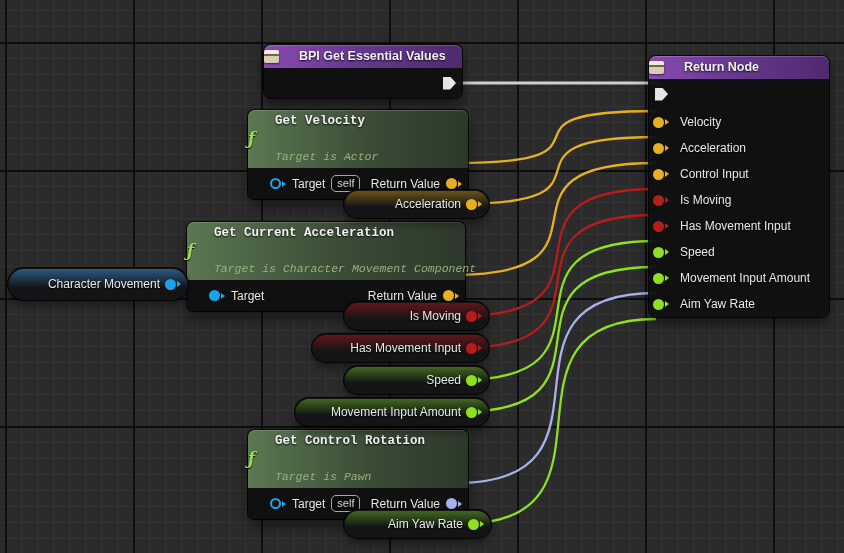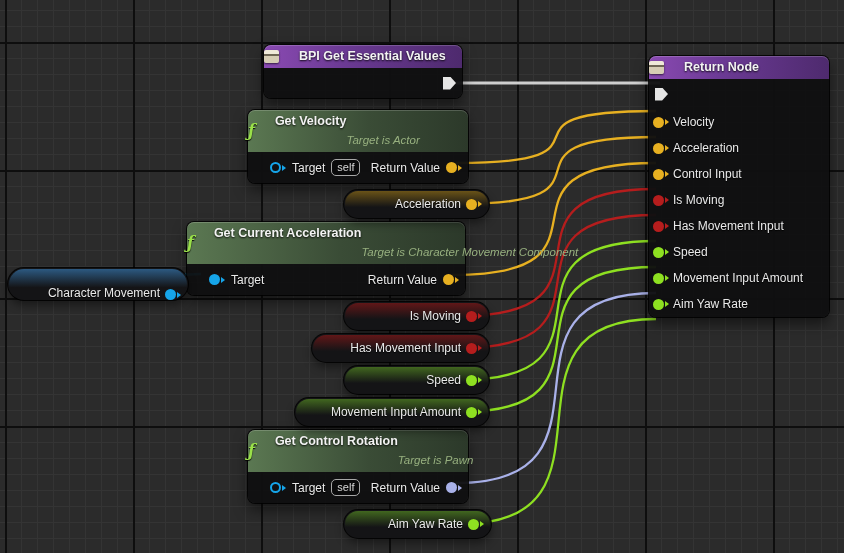--- a/index.html
+++ b/index.html
@@ -13,40 +13,40 @@
       linear-gradient(to bottom,#343434 1px,transparent 1px);
     background-size:128px 128px,128px 128px,16px 16px,16px 16px;
     background-position:5px 0,0 42px,5px 0,0 10px;}
   .wires{position:absolute;left:0;top:0;z-index:1;}
   .node{position:absolute;z-index:2;border-radius:7px;background:rgba(16,16,17,.96);
     box-shadow:0 0 0 1px rgba(0,0,0,.85),0 7px 14px rgba(0,0,0,.5);}
   .hdr{display:flex;align-items:center;gap:20px;padding:3px 10px 4px 0;border-radius:7px 7px 0 0;
     box-shadow:inset 0 1px 0 rgba(255,255,255,.18);}
   .hdr.purple{background:linear-gradient(to right,#8a4ab2,#6b3a94 40%,#4e2a6e);}
   .hdr.green{background:linear-gradient(to right,#5b7852,#3a4c36 55%,#2c392a);}
-  .titles{display:flex;}
+  .titles{display:flex;flex-direction:column;font-family:Liberation Mono, monospace;}
   .title{font-size:12.5px;font-weight:bold;color:#f3f3f3;text-shadow:0 1px 2px rgba(0,0,0,.9);
     line-height:16px;white-space:nowrap;}
   .subtitle{font-size:11.5px;font-style:italic;color:#97b07f;line-height:15px;white-space:nowrap;margin-top:20px;}
   .struct-icon{flex:none;width:15px;height:13px;border-radius:2px;
     background:linear-gradient(to bottom,#efe9d8 0 32%,#6e6654 32% 46%,#d6cdb4 46% 100%);
     box-shadow:0 1px 2px rgba(0,0,0,.6);}
   .f-icon{flex:none;font-family:"DejaVu Serif",serif;font-style:italic;font-weight:bold;
     font-size:16px;line-height:14px;color:#9ae04a;text-shadow:0 1px 1px #000;}
   .execpin{display:inline-block;width:13px;height:13px;background:#e6e6e6;flex:none;
     clip-path:polygon(0 0,55% 0,100% 50%,55% 100%,0 100%);}
   .pin{position:relative;display:inline-block;width:16px;height:11px;flex:none;}
   .pin .c{position:absolute;left:0;top:0;width:11px;height:11px;border-radius:50%;box-sizing:border-box;}
   .pin.filled .c{background:currentColor;}
   .pin.hollow .c{border:2.5px solid currentColor;}
   .pin .t{position:absolute;left:11.5px;top:2.5px;width:0;height:0;
     border-top:3px solid transparent;border-bottom:3px solid transparent;border-left:4.5px solid currentColor;}
   .bpibody{display:flex;align-items:center;justify-content:flex-end;height:30px;padding:0 6px;}
   .execrow{display:flex;align-items:center;height:30px;padding:0 0 0 6px;}
-  .retrow{display:flex;align-items:center;height:26px;gap:4px;padding-left:4px;}
+  .retrow{display:flex;align-items:center;height:26px;gap:11px;padding-left:4px;}
   .plabel{font-size:12px;color:#e9e9e9;text-shadow:0 1px 1px #000;white-space:nowrap;}
   .fnbody{display:flex;align-items:center;justify-content:space-between;height:31px;padding:0 6px;margin-left:16px;}
   .grp{display:flex;align-items:center;gap:6px;}
   .selfbox{font-size:11px;color:#d8d8d8;border:1px solid #a8a8a8;border-radius:5px;
     padding:0 5px;line-height:15px;background:rgba(0,0,0,.35);}
   .pill{position:absolute;z-index:2;display:flex;align-items:center;justify-content:flex-end;gap:5px;
     padding:0 7px 0 10px;background:#141416;
     box-shadow:0 0 0 1px rgba(0,0,0,.85),0 5px 10px rgba(0,0,0,.45);}
   .pill::before{content:"";position:absolute;inset:1px;border-radius:inherit;
     background:linear-gradient(to bottom,var(--tint),rgba(0,0,0,0) 62%);}
@@ -220,21 +220,21 @@
       </span>
       <span class="grp">
         <span class="plabel">Return Value</span>
         <span class="pin filled" style="color: rgb(169, 177, 233);">
             <i class="c"></i>
             <i class="t"></i>
           </span>
       </span>
     </div>
   </div>
-<div class="pill" style="left: 8px; top: 268px; width: 163px; height: 32px; border-radius: 16px; align-items: flex-end; --tint: rgba(60,135,200,0.6);">
+<div class="pill" style="left: 8px; top: 268px; width: 163px; height: 32px; border-radius: 16px; --tint: rgba(60,135,200,0.6);">
       <span class="plabel">Character Movement</span>
       <span class="pin filled" style="color: rgb(22, 165, 233);">
         <i class="c"></i>
         <i class="t"></i>
       </span>
     </div>
     <div class="pill" style="left: 344px; top: 190px; width: 128px; height: 28px; border-radius: 14px; --tint: rgba(190,145,25,0.5);">
       <span class="plabel">Acceleration</span>
       <span class="pin filled" style="color: rgb(231, 176, 33);">
         <i class="c"></i>

